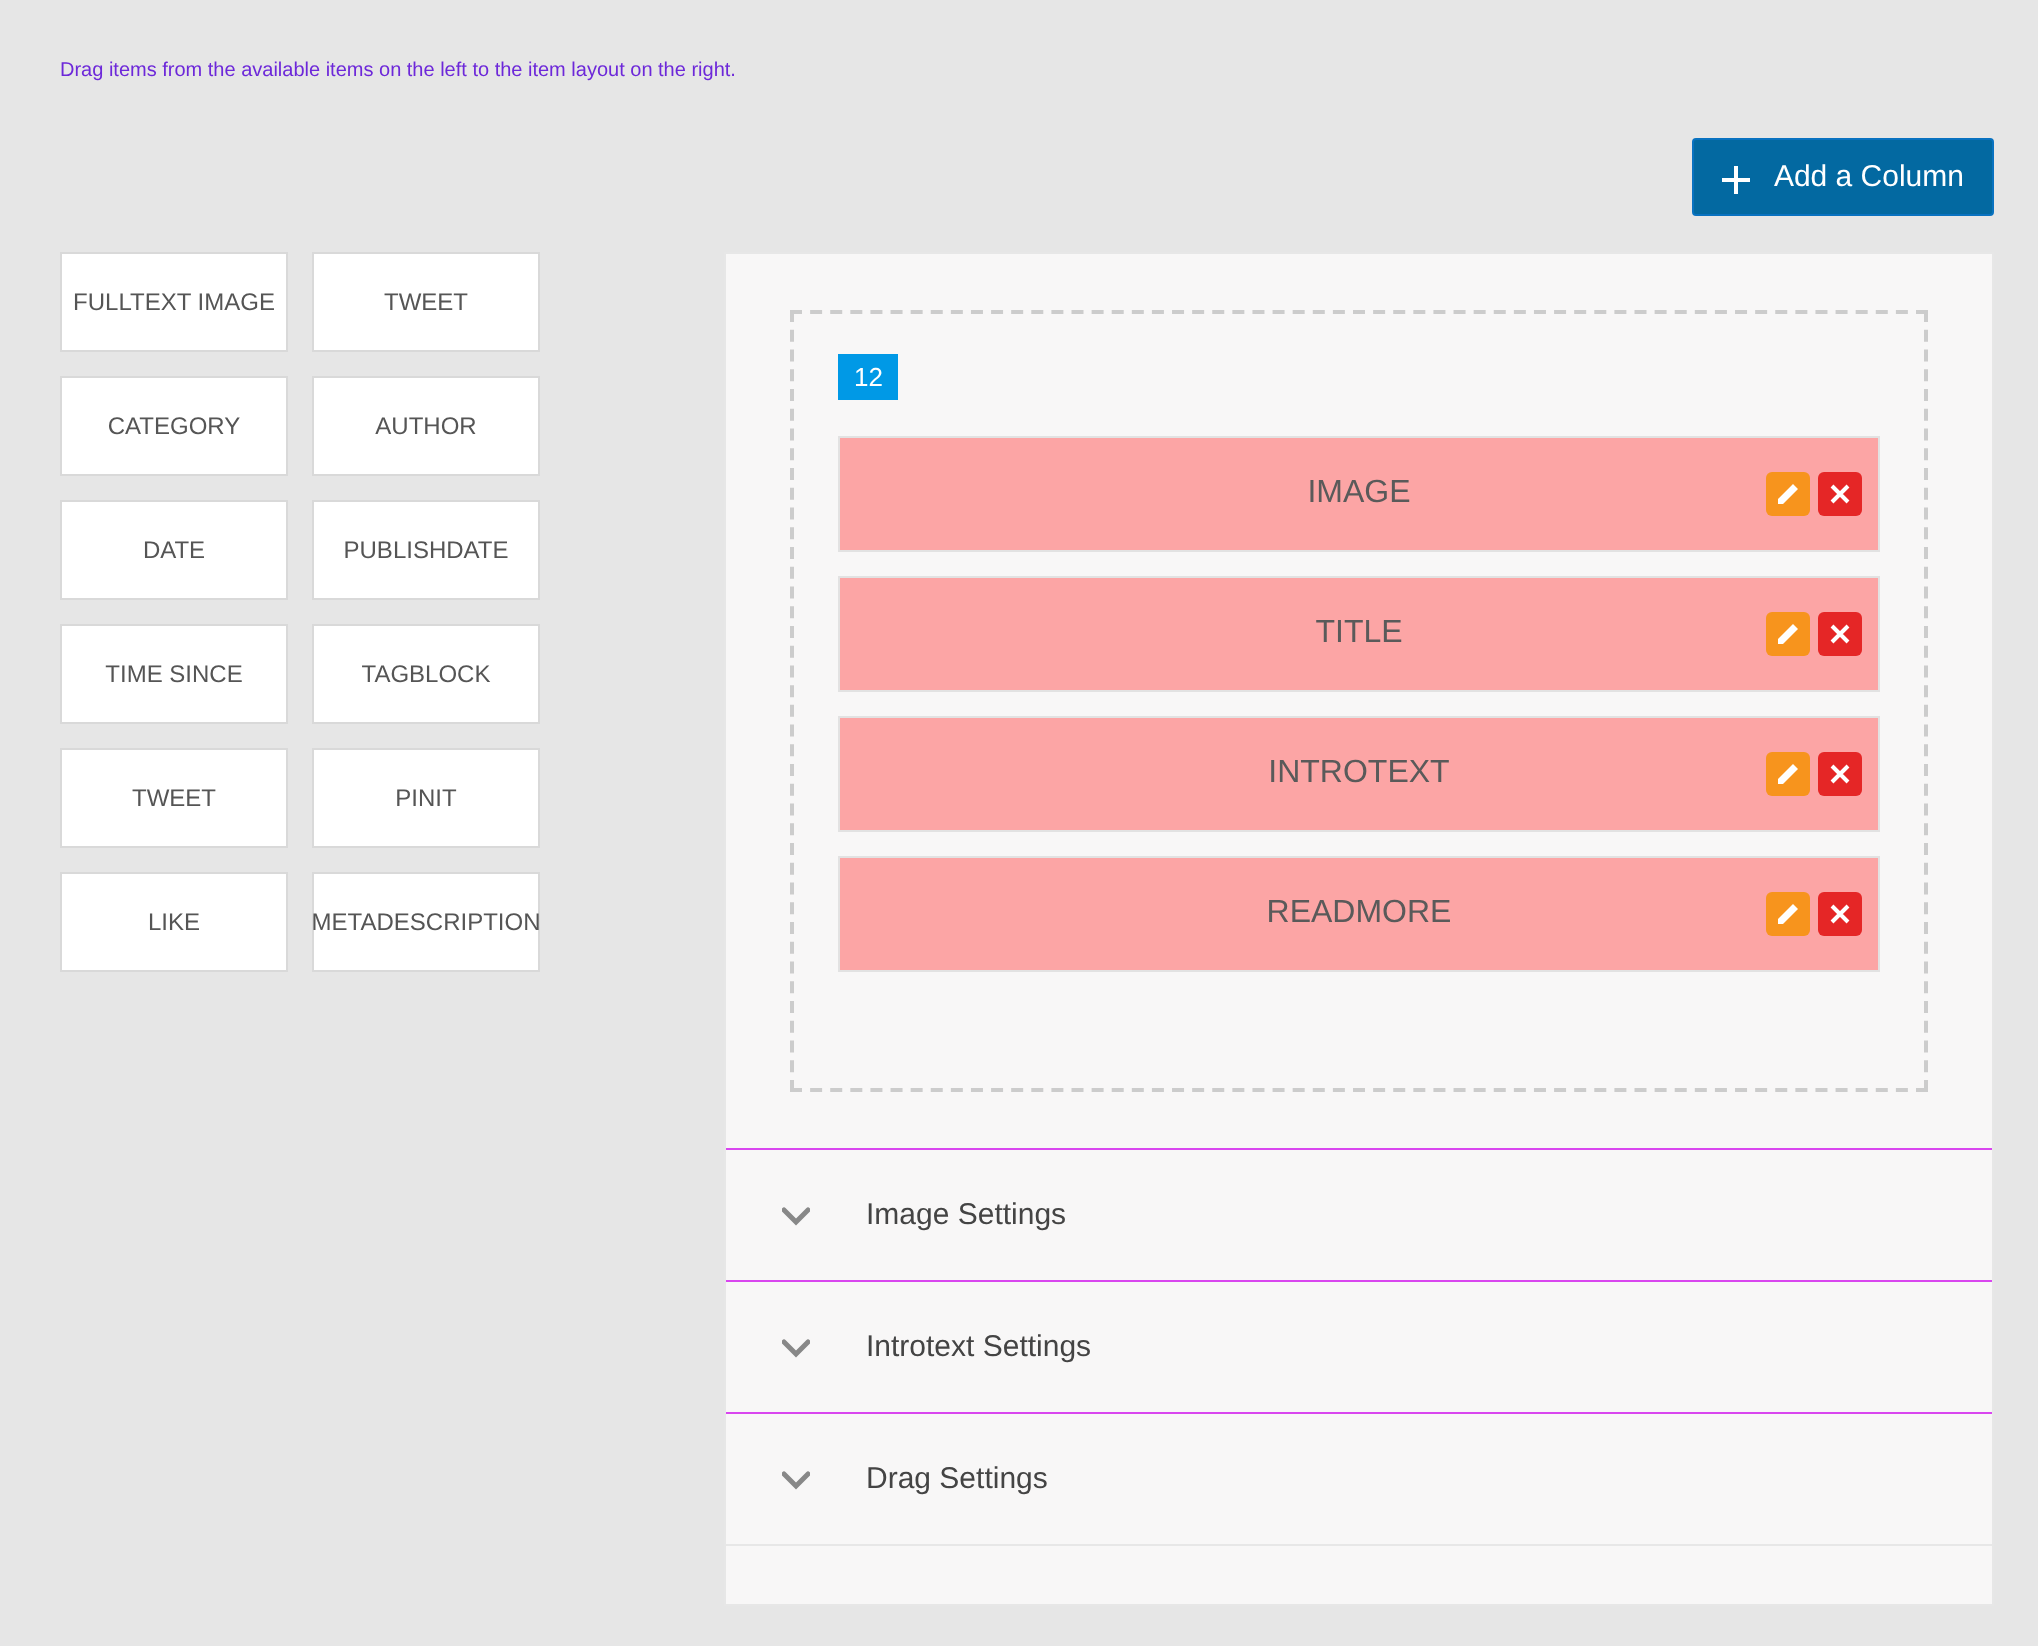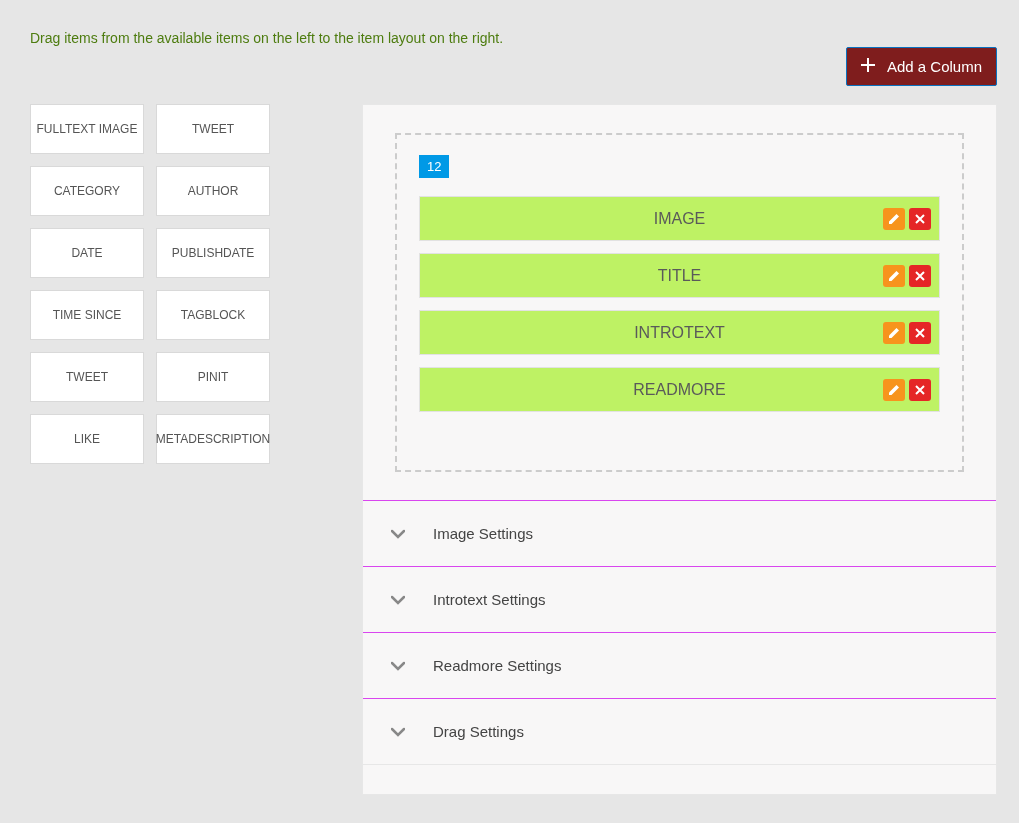--- a/index.html
+++ b/index.html
@@ -8,39 +8,39 @@
     background:#e6e6e6;
     font-family: "Helvetica Neue", Helvetica, Arial, sans-serif;
     font-size:14px;
     color:#555;
     width:1019px;
     height:823px;
     position:relative;
   }
   .page { padding:30px 22px 0 30px; }
   .instructions {
-    font-size:14px;
-    color:#4d7c0f;
-    margin-bottom:1px;
+    font-size:10px;
+    color:#6d28d9;
+    margin-bottom:28px;
   }
   .add-col-row {
     display:flex;
     justify-content:flex-end;
     margin-bottom:18px;
   }
   .btn-add-col {
-    background:#7f1d1d;
+    background:#0369a1;
     color:#fff;
     border:1px solid #0972c0;
     padding:10px 14px;
     font-size:15px;
     border-radius:2px;
     cursor:pointer;
     display:flex;
-    align-items:flex-start;
+    align-items:flex-end;
     gap:12px;
   }
   .btn-add-col svg { display:block; }
   .main { display:flex; gap:60px; align-items:flex-start; }
   .available {
     width:272px;
     display:flex;
     flex-wrap:wrap;
     gap:12px 12px;
   }
@@ -73,23 +73,23 @@
   }
   .col-badge {
     background:#0099e6;
     color:#fff;
     font-size:13px;
     padding:4px 8px;
     display:inline-block;
     margin-bottom:18px;
   }
   .layout-item {
-    background:#bef264;
+    background:#fca5a5;
     border:1px solid #e2e2e2;
-    height:45px;
+    height:58px;
     margin-bottom:12px;
     position:relative;
     display:flex;
     align-items:center;
     justify-content:center;
     font-size:16px;
     color:#5a5a5a;
     cursor:move;
   }
   .layout-item:last-child { margin-bottom:0; }
@@ -268,28 +268,20 @@
 
       <div class="accordion-row">
         <span class="chev">
           <svg width="14" height="10" viewBox="0 0 14 10">
               <path d="M1 2l6 6 6-6" stroke="#888" stroke-width="2.5" fill="none" stroke-linecap="round"></path>
             </svg>
         </span>
         <span class="label">Introtext Settings</span>
       </div>
 
-      <div class="accordion-row">
-        <span class="chev">
-          <svg width="14" height="10" viewBox="0 0 14 10">
-              <path d="M1 2l6 6 6-6" stroke="#888" stroke-width="2.5" fill="none" stroke-linecap="round"></path>
-            </svg>
-        </span>
-        <span class="label">Readmore Settings</span>
-      </div>
 
       <div class="accordion-row">
         <span class="chev">
           <svg width="14" height="10" viewBox="0 0 14 10">
               <path d="M1 2l6 6 6-6" stroke="#888" stroke-width="2.5" fill="none" stroke-linecap="round"></path>
             </svg>
         </span>
         <span class="label">Drag Settings</span>
       </div>
 

